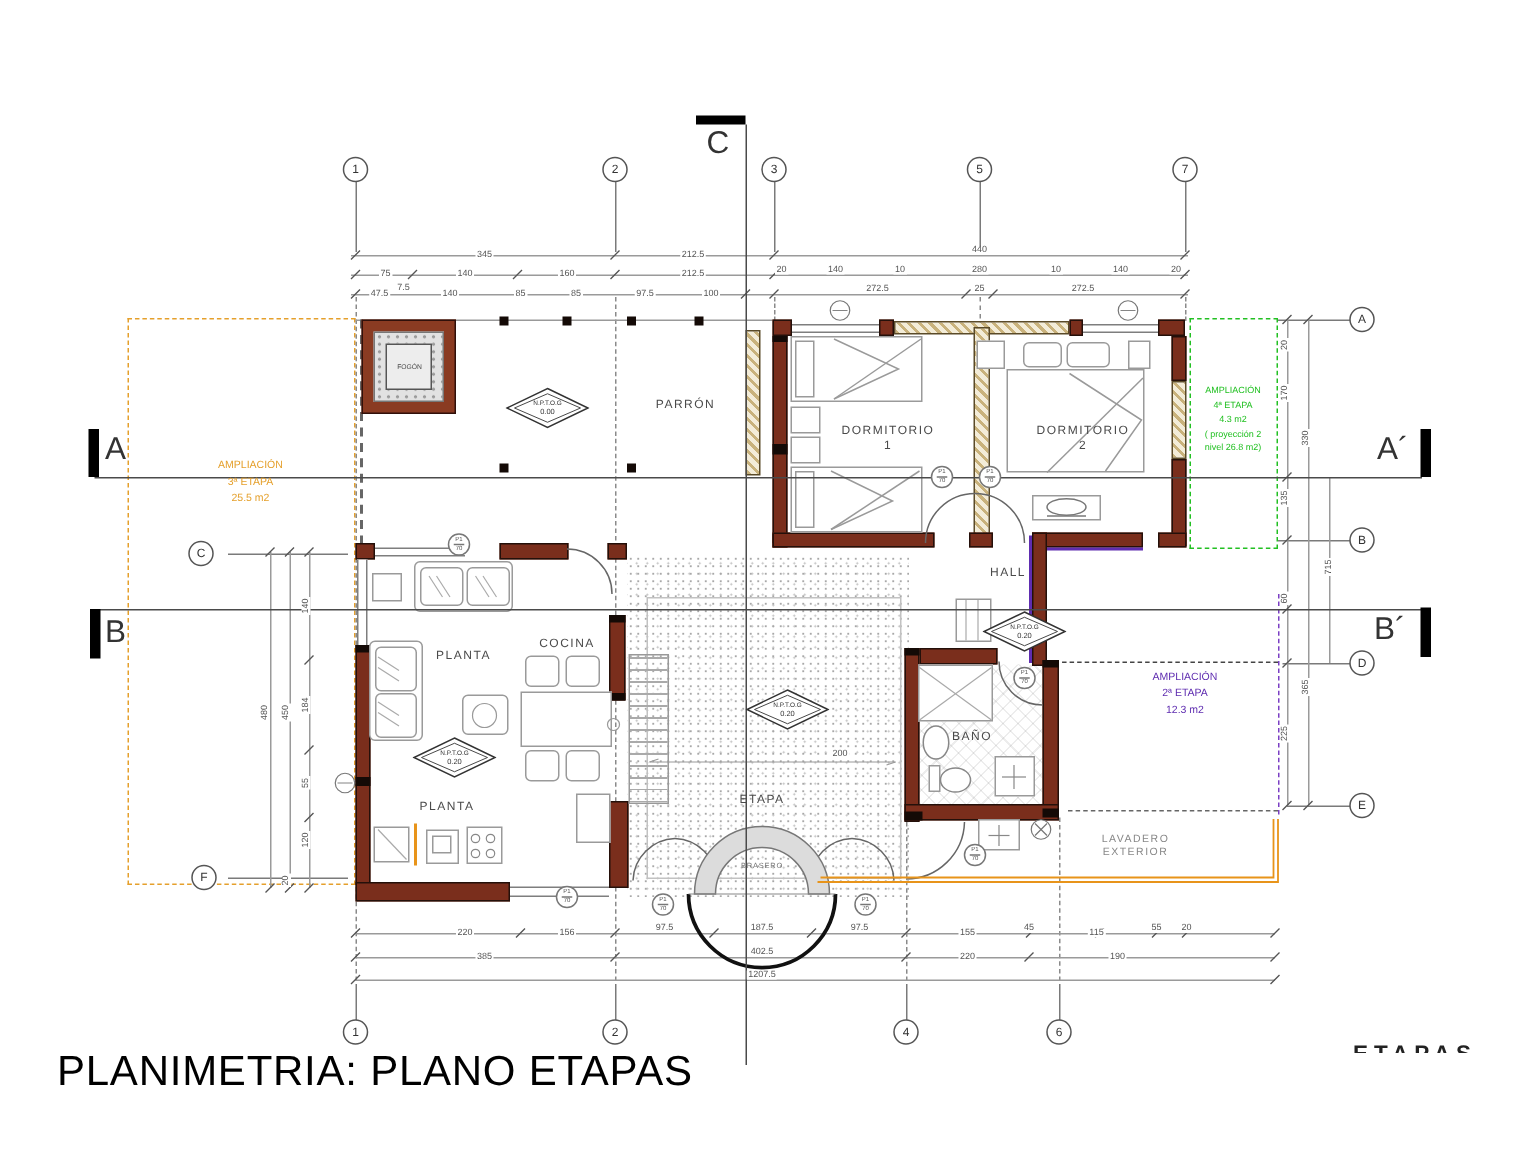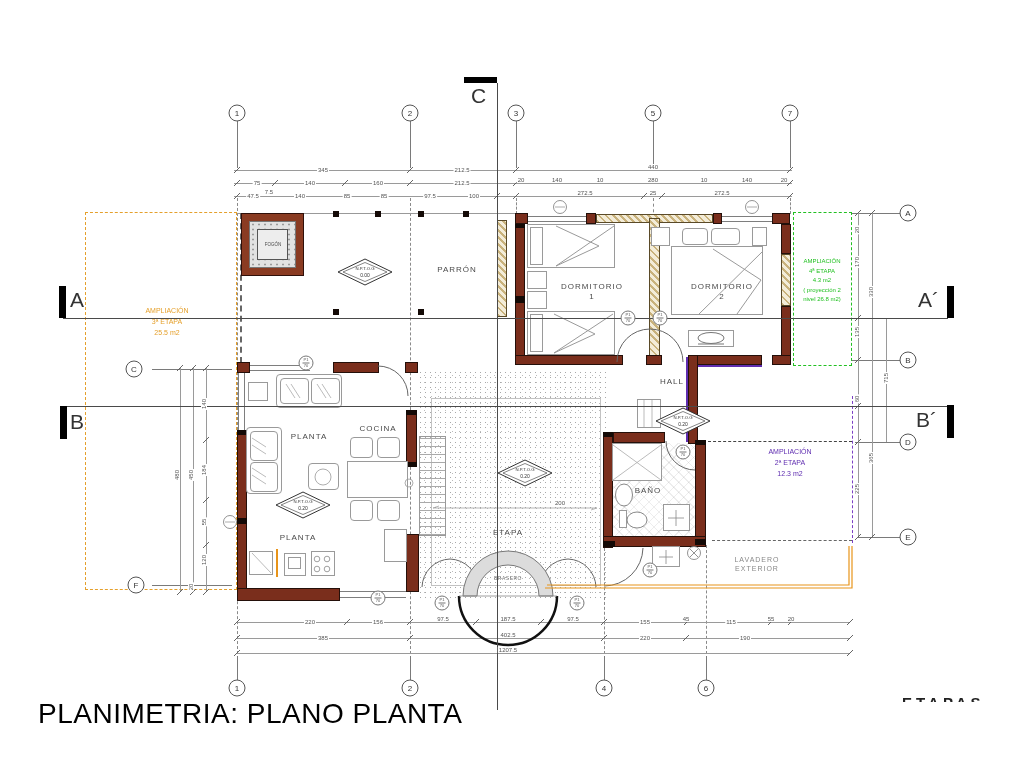--- a/index.html
+++ b/index.html
@@ -486,16 +486,16 @@
   <span class="dimr" style="left:857px;top:230px;">20</span>
   <span class="dimr" style="left:857px;top:262px;">170</span>
   <span class="dimr" style="left:871px;top:292px;">330</span>
   <span class="dimr" style="left:857px;top:332px;">135</span>
   <span class="dimr" style="left:886px;top:378px;">715</span>
   <span class="dimr" style="left:857px;top:399px;">60</span>
   <span class="dimr" style="left:871px;top:458px;">365</span>
   <span class="dimr" style="left:857px;top:489px;">225</span>
   <span class="dim" style="left:560px;top:503px;">200</span>
 
-  <div class="title">PLANIMETRIA: PLANO PLANTA</div>
+  <div class="title">PLANIMETRIA: PLANO ETAPAS</div>
   <div class="etapas-cut"><span>ETAPAS</span></div>
 
 </div>
 
 </body></html>

